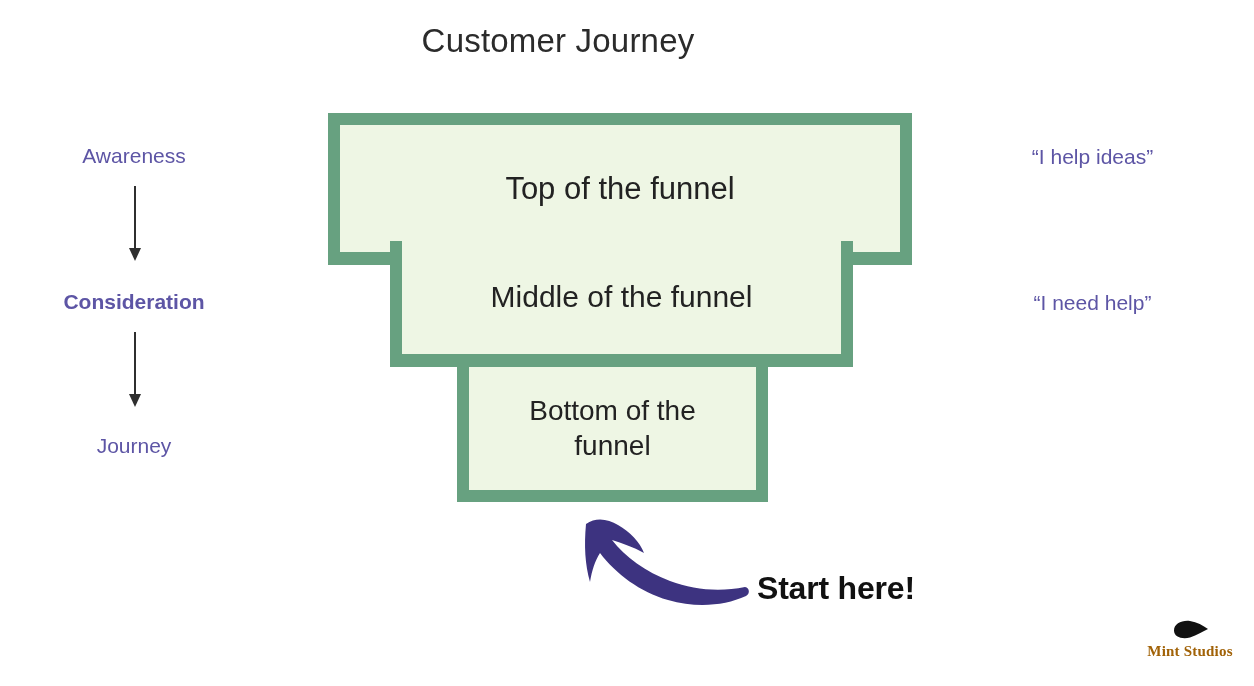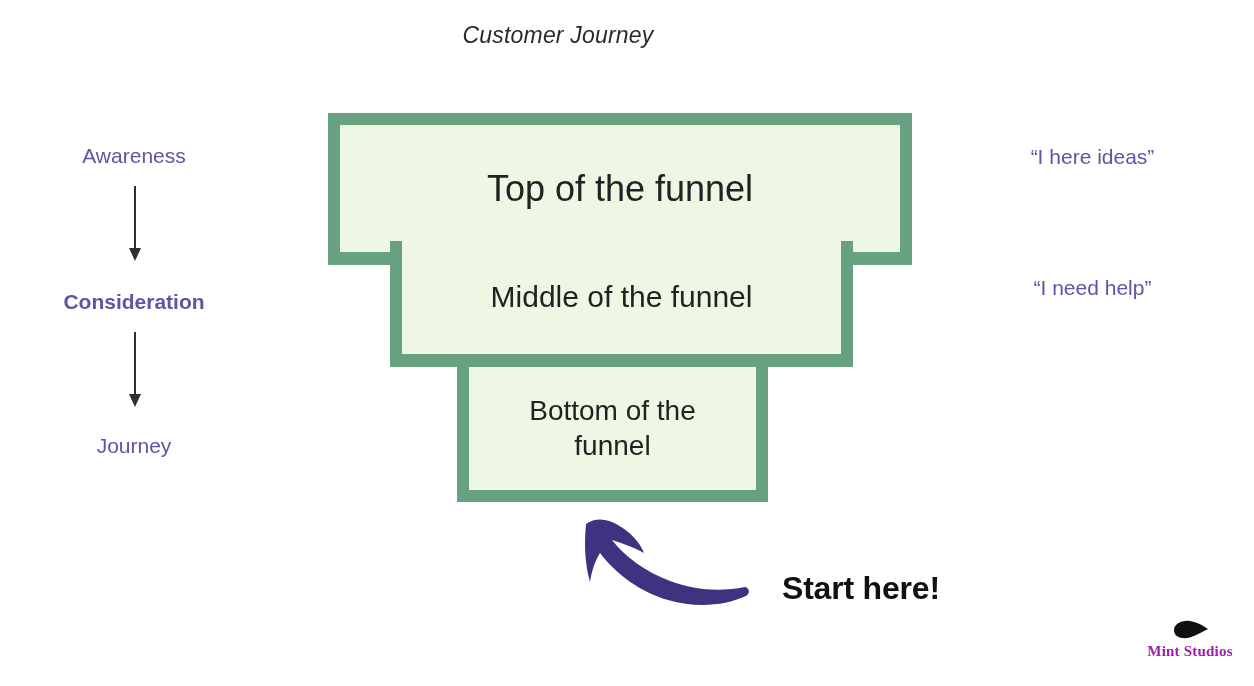--- a/index.html
+++ b/index.html
@@ -18,22 +18,21 @@
     overflow: hidden;
   }
 
   
   .title {
     position: absolute;
     left: 0;
     top: 22px;
     width: 1116px;
     text-align: center;
-    font-style: italic;
-    font-size: 23px;
+    font-size: 33px;
     color: #2b2b2b;
     letter-spacing: 0.2px;
   }
 
   
   .stage-col {
     position: absolute;
     left: 18px;
     top: 120px;
     width: 232px;
@@ -91,21 +90,21 @@
     text-align: center;
     color: #222222;
     line-height: 1.22;
   }
   .funnel-box.top {
     left: 328px;
     top: 113px;
     width: 584px;
     height: 152px;
     border-width: 12px 12px 13px 12px;
-    font-size: 36px;
+    font-size: 31px;
   }
   .funnel-box.middle {
     left: 390px;
     top: 241px;
     width: 463px;
     height: 126px;
     border-width: 0 12px 13px 12px;
     font-size: 30px;
   }
   .funnel-box.bottom {
@@ -120,34 +119,34 @@
 
   
   .quote {
     position: absolute;
     text-align: center;
     font-size: 21px;
     color: #5d55a5;
     line-height: 1.35;
   }
   .quote.q1 { left: 950px; top: 143px; width: 285px; }
-  .quote.q2 { left: 950px; top: 274px; width: 285px; }
+  .quote.q2 { left: 950px; top: 289px; width: 285px; }
   .quote.q3 { left: 945px; top: 414px; width: 295px; }
 
   
   .start-arrow {
     position: absolute;
     left: 560px;
     top: 512px;
     width: 200px;
     height: 110px;
   }
   .start-here {
     position: absolute;
-    left: 782px;
+    left: 757px;
     top: 570px;
     font-size: 32px;
     font-weight: bold;
     color: #111111;
     letter-spacing: -0.2px;
     white-space: nowrap;
   }
 
   
   .logo {
@@ -161,21 +160,21 @@
     display: block;
     margin: 0 auto 3px auto;
     width: 40px;
     height: 22px;
   }
   .logo .wordmark {
     display: block;
     font-family: "Liberation Serif", serif;
     font-weight: bold;
     font-size: 15px;
-    color: #a21caf;
+    color: #a16207;
     letter-spacing: 0.2px;
   }
 </style>
 </head>
 <body>
 
 <div id="canvas">
 
   <div class="title">Customer Journey</div>
 
@@ -206,21 +205,21 @@
       <span class="funnel-label">Bottom of the</span>
       <span class="funnel-label">funnel</span>
     </span>
   </div>
 
   <div class="funnel-box middle">
     <span class="funnel-label">Middle of the funnel</span>
   </div>
 
   <div class="quote q1">
-    <span>“I here ideas”</span>
+    <span>“I help ideas”</span>
   </div>
   <div class="quote q2">
     <span>“I need help”</span>
   </div>
 
   <div class="start-arrow">
     <svg viewBox="0 0 200 110" width="200" height="110" aria-hidden="true">
       <path d="M26 12 C24 34, 25 52, 30 70 C32 58, 35 49, 40 41
                C56 62, 80 80, 108 88 C136 96, 164 94, 186 84
                C190 82, 190 76, 185 75 C160 80, 134 78, 110 69

